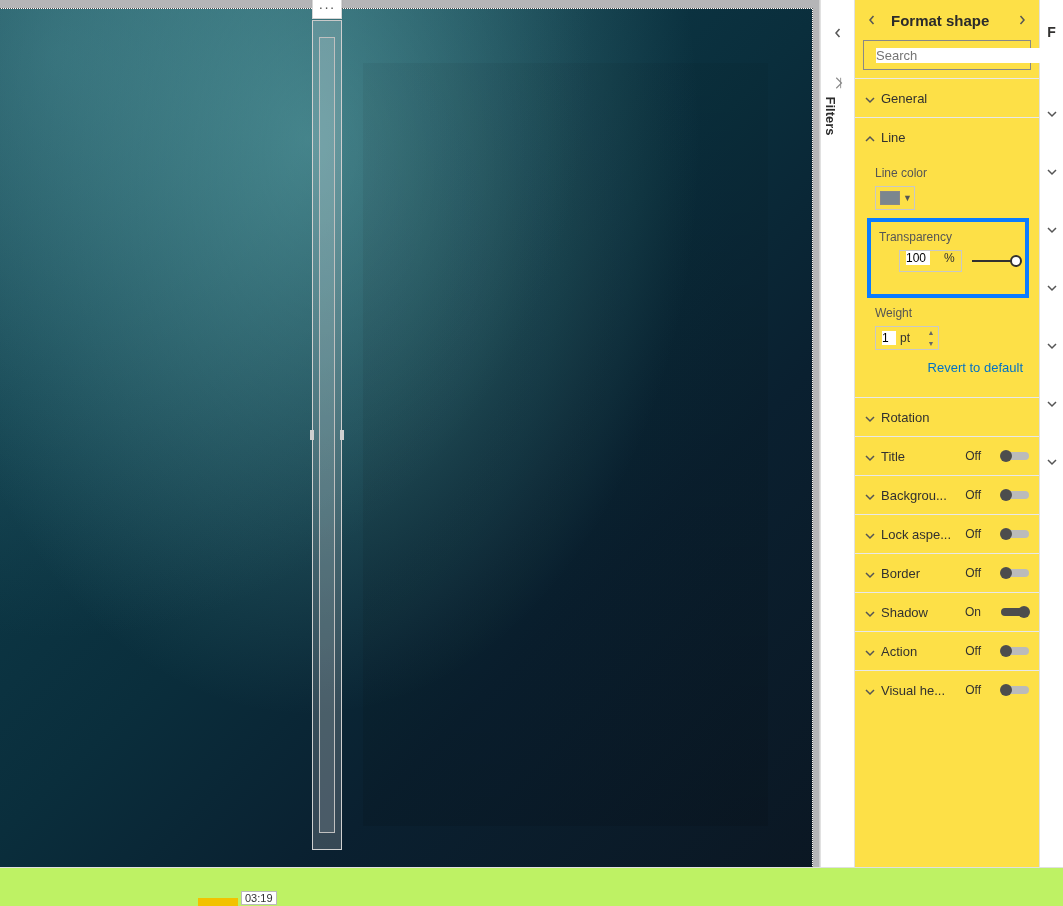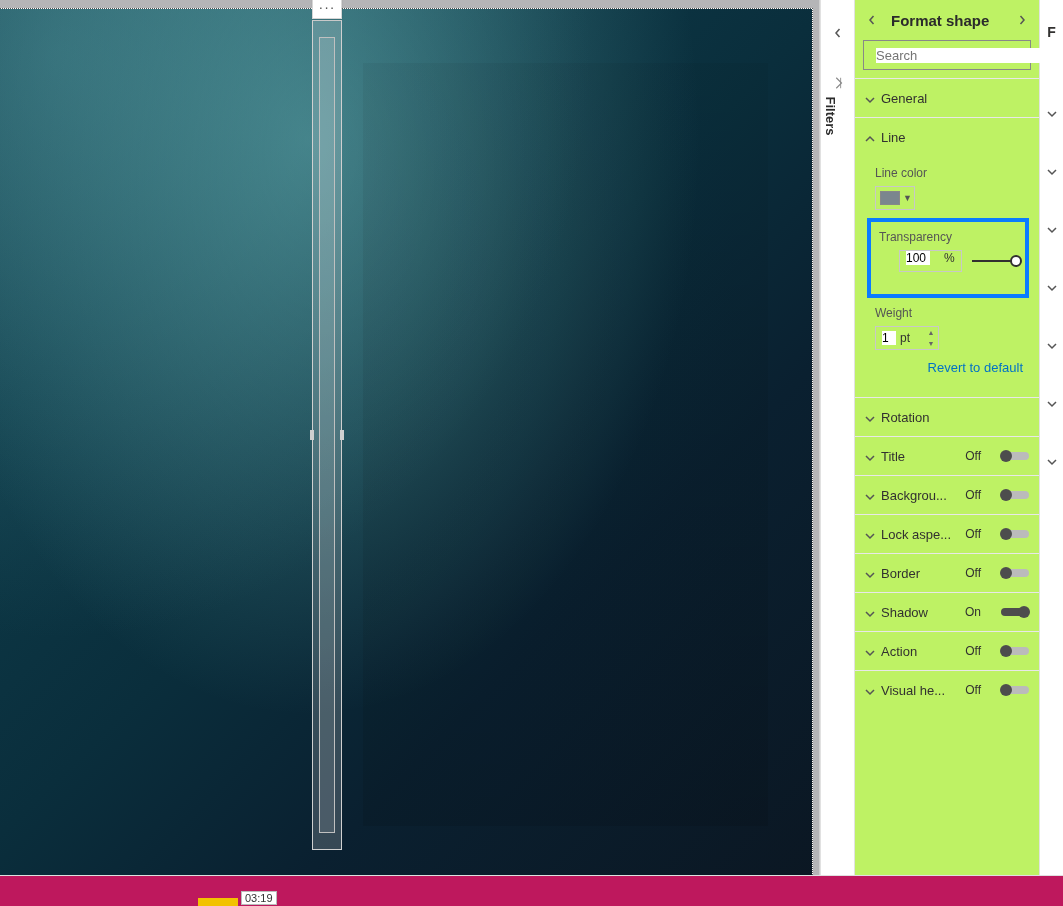--- a/index.html
+++ b/index.html
@@ -107,21 +107,21 @@
     transform-origin: top center;
     font-weight:600;
     color:#2b2b2b;
     white-space:nowrap;
     margin-top:18px;
   }
   
   .format-pane {
     width: 185px;
     border-left: 1px solid #e1e1e1;
-    background:#bef264;
+    background:#fde047;
     display:flex;
     flex-direction:column;
     position:relative;
   }
   .pane-header {
     height:40px;
     display:flex;
     align-items:center;
     padding:0 8px;
     gap:4px;
@@ -242,22 +242,22 @@
   .sliver {
     width:24px; border-left:1px solid #e1e1e1;
     display:flex; flex-direction:column; align-items:center;
     padding-top:24px; gap:18px;
   }
   .sliver .letter { font-size:14px; font-weight:600; color:#323130; margin-bottom:32px;}
   .sliver .mini-caret svg { width:10px; height:10px; stroke:#555; fill:none; stroke-width:1.5;}
   .sliver .row { height:40px; display:flex; align-items:center;}
   
   .bottom-strip {
-    position:absolute; left:0; right:0; bottom:0; height:31px;
-    background:#be185d; border-top:1px solid #e0e0e0;
+    position:absolute; left:0; right:0; bottom:0; height:39px;
+    background:#bef264; border-top:1px solid #e0e0e0;
   }
   .yellow-block {
     position:absolute; left:198px; bottom:0;
     width:40px; height:8px; background:#f2c200;
   }
   .time-box {
     position:absolute; left:241px; bottom:1px;
     border:1px solid #bbb; background:#fff;
     font-size:11px; padding:0 3px; color:#333;
   }

